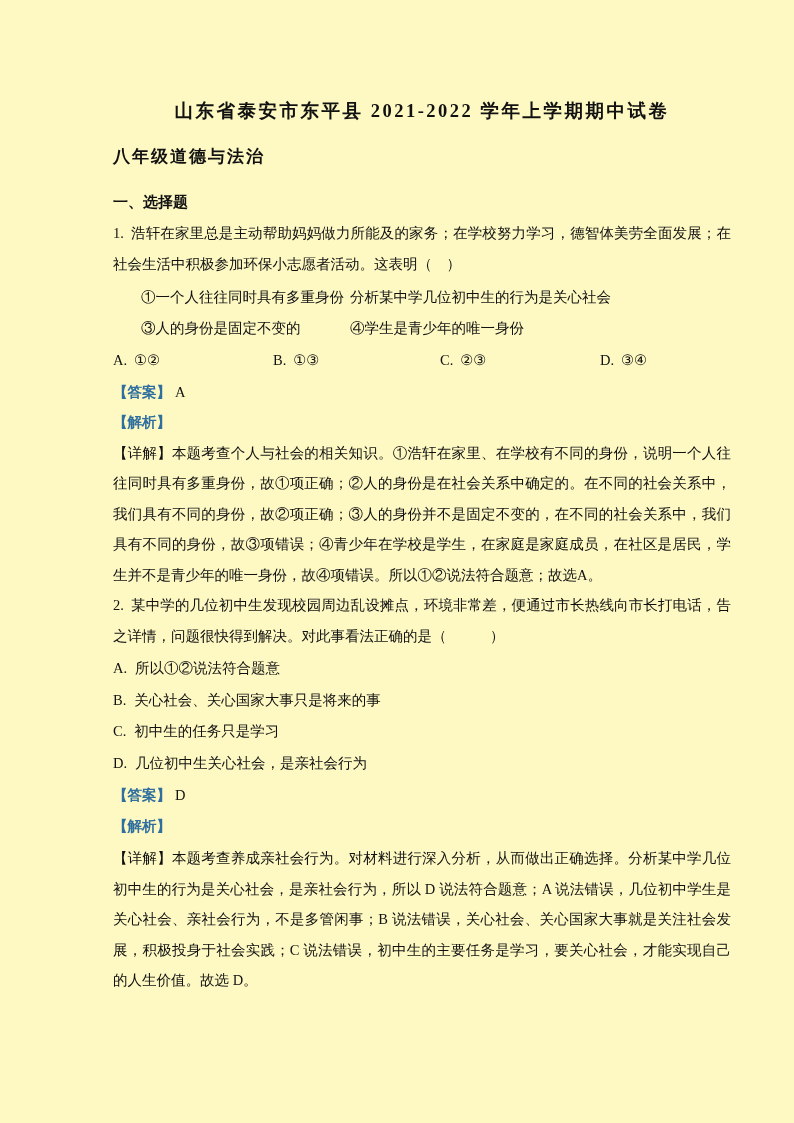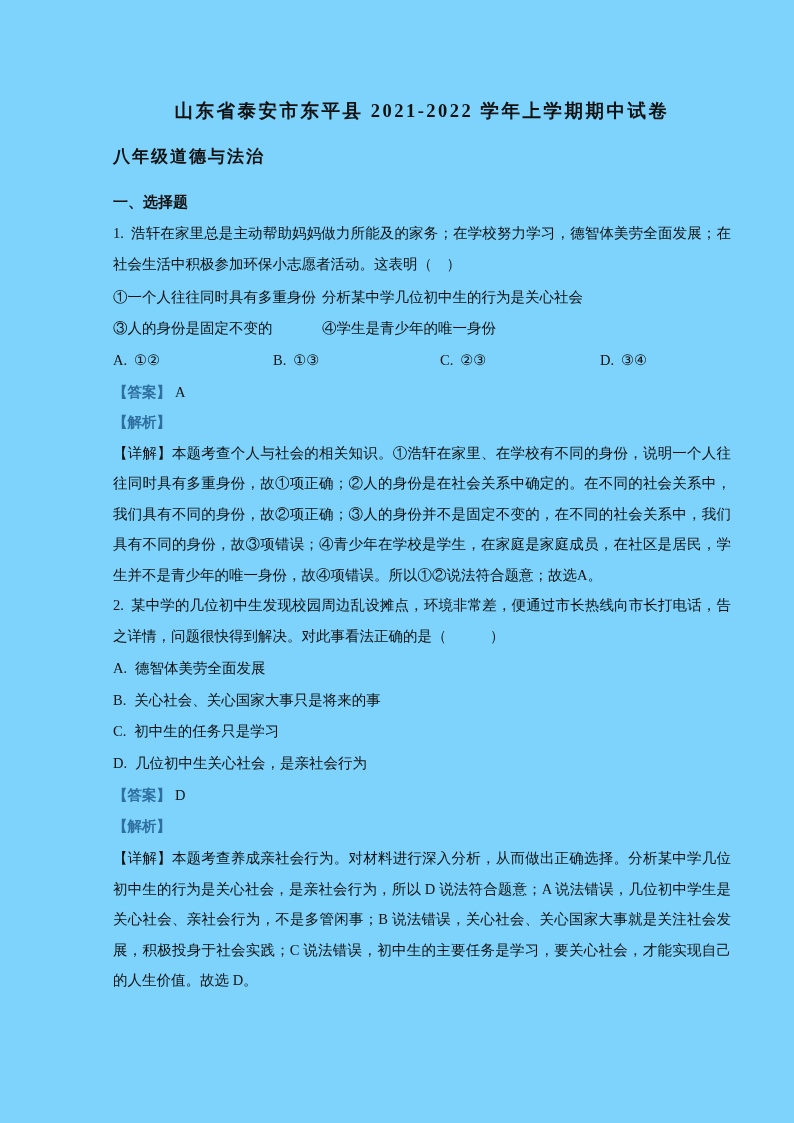--- a/index.html
+++ b/index.html
@@ -5,21 +5,21 @@
   html, body {
     margin: 0;
     padding: 0;
     background: #ffffff;
   }
   .page {
     position: relative;
     width: 794px;
     height: 1123px;
     box-sizing: border-box;
-    background: #7dd3fc;
+    background: #fef9c3;
     padding: 97px 63px 0 113px;
     font-family: "Liberation Serif", "DejaVu Serif", serif;
     color: #111111;
     overflow: hidden;
   }
   .title1 {
     margin: 0;
     font-size: 18.5px;
     font-weight: bold;
     text-align: center;
@@ -45,21 +45,21 @@
   .body-line {
     font-size: 14.5px;
     line-height: 30.5px;
   }
   .stem { text-align: justify; }
   .q1-stem { margin-top: 5px; }
   .q2-stem { margin-top: 0; }
   .qnum { margin-right: 7px; }
   .pairs { margin-top: 3px; }
   .pair-line { display: flex; }
-  .pair-line .p1 { flex: 0 0 209px; }
+  .pair-line .p1 { flex: 0 0 209px; margin-left: 28px; }
   .pair-line .p2 { flex: 1 1 auto; }
   .choices {
     margin-top: 2px;
     display: grid;
     grid-template-columns: 160px 167px 160px 1fr;
   }
   .choice-cell .key { margin-right: 7px; }
   .answer-line { margin-top: 1px; }
   .analysis-line { margin-top: 0; }
   .blue-label { color: #2f6f9f; font-weight: bold; }
@@ -111,21 +111,21 @@
 
     <p class="body-line analysis-line"><span class="blue-label">【解析】</span></p>
 
     <p class="body-line detail"><span>【详解】</span><span>本题考查个人与社会的相关知识。①浩轩在家里、在学校有不同的身份，说明一个人往往同时具有多重身份，故①项正确；②人的身份是在社会关系中确定的。在不同的社会关系中，我们具有不同的身份，故②项正确；③人的身份并不是固定不变的，在不同的社会关系中，我们具有不同的身份，故③项错误；④青少年在学校是学生，在家庭是家庭成员，在社区是居民，学生并不是青少年的唯一身份，故④项错误。所以①②说法符合题意；故选A。</span></p>
   </div>
 
   <div>
     <p class="body-line stem q2-stem"><span class="qnum">2.</span><span>某中学的几位初中生发现校园周边乱设摊点，环境非常差，便通过市长热线向市长打电话，告之详情，问题很快得到解决。对此事看法正确的是（　　　）</span></p>
 
     <div class="optlist">
-      <p class="opt-line"><span class="key">A.</span><span>德智体美劳全面发展</span></p>
+      <p class="opt-line"><span class="key">A.</span><span>所以①②说法符合题意</span></p>
       <p class="opt-line"><span class="key">B.</span><span>关心社会、关心国家大事只是将来的事</span></p>
       <p class="opt-line"><span class="key">C.</span><span>初中生的任务只是学习</span></p>
       <p class="opt-line"><span class="key">D.</span><span>几位初中生关心社会，是亲社会行为</span></p>
     </div>
 
     <p class="body-line answer-line"><span class="blue-label">【答案】</span><span class="answer-val">D</span></p>
 
     <p class="body-line analysis-line"><span class="blue-label">【解析】</span></p>
 
     <p class="body-line detail detail2"><span>【详解】</span><span>本题考查养成亲社会行为。对材料进行深入分析，从而做出正确选择。分析某中学几位初中生的行为是关心社会，是亲社会行为，所以 D 说法符合题意；A 说法错误，几位初中学生是关心社会、亲社会行为，不是多管闲事；B 说法错误，关心社会、关心国家大事就是关注社会发展，积极投身于社会实践；C 说法错误，初中生的主要任务是学习，要关心社会，才能实现自己的人生价值。故选 D。</span></p>

